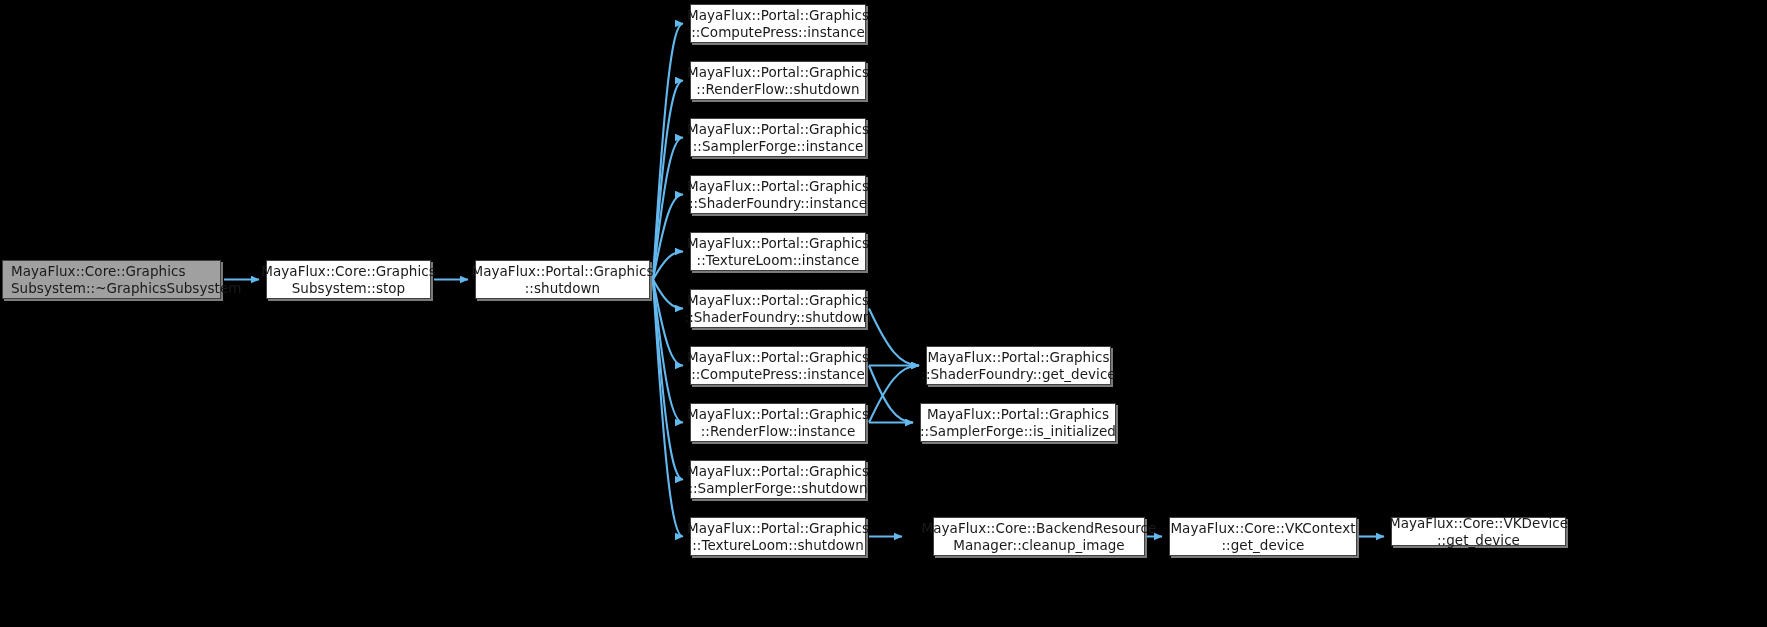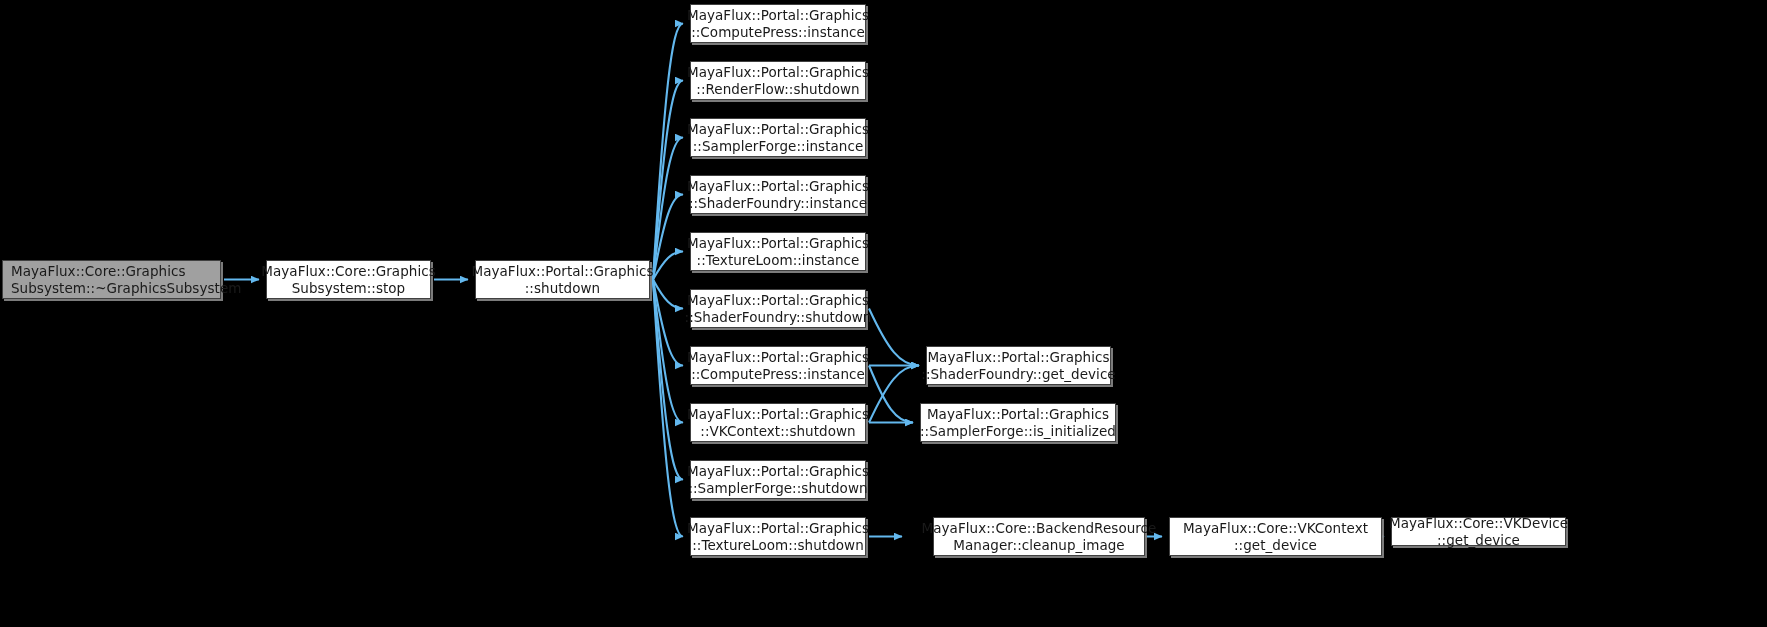--- a/index.html
+++ b/index.html
@@ -117,21 +117,21 @@
       <div class="node" style="left: 690px; top: 289px; width: 176px; height: 39px;">
         <span class="l1">MayaFlux::Portal::Graphics</span>
         <span class="l2">::ShaderFoundry::shutdown</span>
       </div>
       <div class="node" style="left: 690px; top: 346px; width: 176px; height: 39px;">
         <span class="l1">MayaFlux::Portal::Graphics</span>
         <span class="l2">::ComputePress::instance</span>
       </div>
       <div class="node" style="left: 690px; top: 403px; width: 176px; height: 39px;">
         <span class="l1">MayaFlux::Portal::Graphics</span>
-        <span class="l2">::VKContext::shutdown</span>
+        <span class="l2">::RenderFlow::instance</span>
       </div>
       <div class="node" style="left: 690px; top: 460px; width: 176px; height: 39px;">
         <span class="l1">MayaFlux::Portal::Graphics</span>
         <span class="l2">::SamplerForge::shutdown</span>
       </div>
       <div class="node" style="left: 690px; top: 517px; width: 176px; height: 39px;">
         <span class="l1">MayaFlux::Portal::Graphics</span>
         <span class="l2">::TextureLoom::shutdown</span>
       </div>
       <div class="node" style="left: 926px; top: 346px; width: 185px; height: 39px;">
@@ -139,21 +139,21 @@
         <span class="l2">::ShaderFoundry::get_device</span>
       </div>
       <div class="node" style="left: 920px; top: 403px; width: 196px; height: 39px;">
         <span class="l1">MayaFlux::Portal::Graphics</span>
         <span class="l2">::SamplerForge::is_initialized</span>
       </div>
       <div class="node" style="left: 909px; top: 517px; width: 212px; height: 39px; margin-left: 24px;">
         <span class="l1">MayaFlux::Core::BackendResource</span>
         <span class="l2">Manager::cleanup_image</span>
       </div>
-      <div class="node" style="left: 1169px; top: 517px; width: 213px; height: 39px;">
+      <div class="node" style="left: 1169px; top: 517px; width: 188px; height: 39px;">
         <span class="l1">MayaFlux::Core::VKContext</span>
         <span class="l2">::get_device</span>
       </div>
       <div class="node" style="left: 1391px; top: 517px; width: 175px; height: 29px;">
         <span class="l1">MayaFlux::Core::VKDevice</span>
         <span class="l2">::get_device</span>
       </div>
     </div>
 </div>
 

